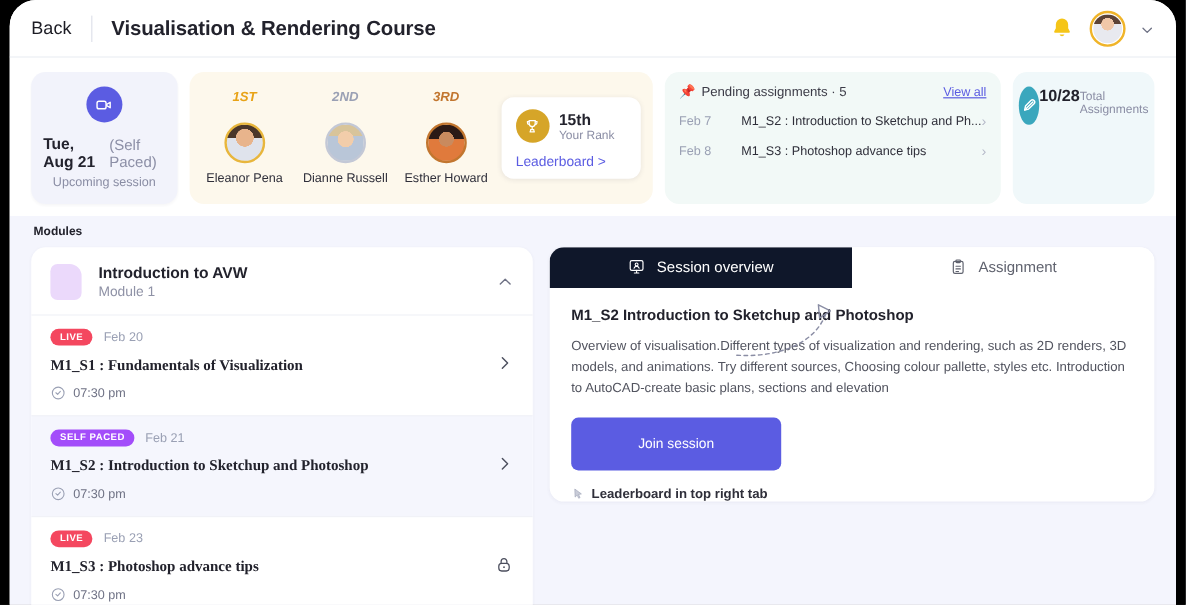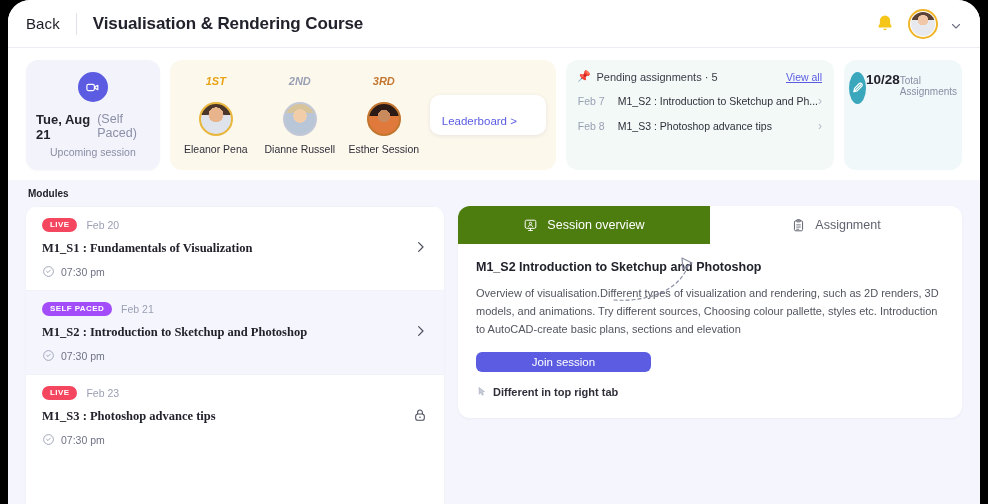--- a/index.html
+++ b/index.html
@@ -58,21 +58,21 @@
   .c-session {
     width: 165px; background: #f2f3fb; padding: 12px 10px 12px;
     display: flex; flex-direction: column; align-items: center; justify-content: center;
     box-shadow: 0 1px 2px rgba(40,40,80,.04);
   }
   .cam-circle {
     width: 30px; height: 30px; border-radius: 50%;
     background: #5b5ce2; display: flex; align-items: center; justify-content: center;
     margin-bottom: 10px;
   }
-  .sess-line { display: flex; align-items: flex-start; gap: 6px; }
+  .sess-line { display: flex; align-items: flex-end; gap: 6px; }
   .sess-date { font-size: 13px; font-weight: 700; color: #23232e; }
   .sess-paced { font-size: 12.5px; color: #8c8fa6; }
   .sess-sub { font-size: 10.5px; color: #8a8da4; margin-top: 4px; }
 
   
   .c-leader {
     flex: 1; background: #fdf8ec; display: flex; align-items: center;
     padding: 8px 10px 8px 4px; gap: 4px;
   }
   .winners { display: flex; flex: 1; justify-content: space-around; align-items: flex-start; }
@@ -120,21 +120,21 @@
   .pend-head { display: flex; align-items: center; }
   .pin { font-size: 11px; margin-right: 5px; }
   .pend-title { font-size: 11px; color: #3b3b47; }
   .view-all {
     margin-left: auto; font-size: 10.5px; color: #5b5ce2;
     text-decoration: underline; cursor: pointer;
   }
   .pend-row {
     display: flex; align-items: center; margin-top: 11px; font-size: 10.5px;
   }
-  .pend-date { color: #9aa0b4; width: 40px; flex: none; }
+  .pend-date { color: #9aa0b4; width: 52px; flex: none; }
   .pend-text { color: #2f2f3a; overflow: hidden; white-space: nowrap; }
   .pend-arrow { margin-left: auto; color: #b6bac9; font-size: 12px; }
 
   
   .c-total {
     width: 118px; background: #f0f8fa; padding: 12px 12px;
     display: flex; flex-direction: row; justify-content: center;
   }
   .tot-circle {
     width: 32px; height: 32px; border-radius: 50%; background: #3aa7bd;
@@ -196,29 +196,29 @@
   .detail-card {
     flex: 1; background: #fff; border-radius: 12px; overflow: hidden;
     height: 212px; box-shadow: 0 1px 3px rgba(50,50,90,.05);
     display: flex; flex-direction: column;
   }
   .tabs { display: flex; height: 38px; }
   .tab {
     flex: 1; display: flex; align-items: center; justify-content: center;
     gap: 9px; font-size: 12.5px; cursor: pointer;
   }
-  .tab.active { background: #4d7c0f; color: #fff; }
+  .tab.active { background: #0f172a; color: #fff; }
   .tab.idle { background: #fff; color: #60636f; }
   .detail-body { padding: 16px 18px 0 18px; }
   .d-title { font-size: 12.5px; font-weight: 700; color: #22222c; }
   .d-desc {
     font-size: 11px; color: #52545f; line-height: 1.62; margin-top: 11px;
   }
   .join-btn {
-    margin-top: 14px; width: 175px; height: 20px; border-radius: 6px;
+    margin-top: 14px; width: 175px; height: 44px; border-radius: 6px;
     background: #5b5ce2; color: #fff; font-size: 11.5px;
     display: flex; align-items: center; justify-content: center;
     border: none; cursor: pointer; font-family: inherit;
   }
   .note-row { display: flex; align-items: center; gap: 5px; margin-top: 14px; }
   .note-txt { font-size: 11px; font-weight: 700; color: #2f2f3a; }
   .arrow-svg { position: absolute; }
   .detail-wrap { position: relative; flex: 1; }
 </style>
 </head>
@@ -272,25 +272,38 @@
           <div class="w-name">Eleanor Pena</div>
         </div>
         <div class="winner">
           <div class="rank-lbl r2">2ND</div>
           <div class="w-ava w2"></div>
           <div class="w-name">Dianne Russell</div>
         </div>
         <div class="winner">
           <div class="rank-lbl r3">3RD</div>
           <div class="w-ava w3"></div>
-          <div class="w-name">Esther Session</div>
+          <div class="w-name">Esther Howard</div>
         </div>
       </div>
 
       <div class="c-rank">
+        <div class="rank-top">
+          <div class="trophy-circle">
+            <svg viewBox="0 0 24 24" width="15" height="15">
+                <path d="M8 4h8v4a4 4 0 0 1-8 0z" fill="none" stroke="#fff" stroke-width="1.7"></path>
+                <path d="M8 5.4H5.6v1.2A2.6 2.6 0 0 0 8.2 9.2M16 5.4h2.4v1.2a2.6 2.6 0 0 1-2.6 2.6" fill="none" stroke="#fff" stroke-width="1.5"></path>
+                <path d="M12 12v4M9 19h6M10 16h4l.6 3h-5.2z" fill="none" stroke="#fff" stroke-width="1.6" stroke-linecap="round"></path>
+              </svg>
+          </div>
+          <div>
+            <div class="rank-num">15th</div>
+            <div class="rank-sub">Your Rank</div>
+          </div>
+        </div>
         <div class="rank-link">Leaderboard &gt;</div>
       </div>
     </div>
 
     <div class="card c-pending">
       <div class="pend-head">
         <span class="pin">📌</span>
         <span class="pend-title">Pending assignments · 5</span>
         <span class="view-all">View all</span>
       </div>
@@ -317,20 +330,32 @@
       <div class="tot-sub">Total Assignments</div>
     </div>
   </div>
 
   <div class="body-area">
     <div class="modules-label">Modules</div>
 
     <div class="panes">
 
       <div class="module-card">
+        <div class="module-head">
+          <div class="mod-ico"></div>
+          <div>
+            <div class="mod-title">Introduction to AVW</div>
+            <div class="mod-sub">Module 1</div>
+          </div>
+          <span class="chev-up">
+            <svg viewBox="0 0 24 24" width="14" height="14">
+                <path d="M5 15l7-7 7 7" stroke="#6f7285" stroke-width="2" fill="none" stroke-linecap="round" stroke-linejoin="round"></path>
+              </svg>
+          </span>
+        </div>
 
         <div class="lesson">
           <div class="l-top">
             <span class="tag tag-live">LIVE</span>
             <span class="l-date">Feb 20</span>
           </div>
           <div class="l-title">M1_S1 : Fundamentals of Visualization</div>
           <div class="l-time">
             <svg viewBox="0 0 24 24" width="13" height="13">
                 <circle cx="12" cy="12" r="9" fill="none" stroke="#9aa0b4" stroke-width="1.7"></circle>
@@ -411,21 +436,21 @@
 
         <div class="detail-wrap">
           <div class="detail-body">
             <div class="d-title">M1_S2  Introduction to Sketchup and Photoshop</div>
             <div class="d-desc">Overview of visualisation.Different types of visualization and rendering, such as 2D renders, 3D models, and animations. Try different sources, Choosing colour pallette, styles etc. Introduction to AutoCAD-create basic plans, sections and elevation</div>
             <button class="join-btn">Join session</button>
             <div class="note-row">
               <svg viewBox="0 0 24 24" width="12" height="12">
                   <path d="M6 3l11 8.2-4.8.9 2.6 5.2-2.3 1.1-2.6-5.2-3.4 3.3z" fill="#c9ccd8" stroke="#9aa0b4" stroke-width="1"></path>
                 </svg>
-              <span class="note-txt">Different in top right tab</span>
+              <span class="note-txt">Leaderboard in top right tab</span>
             </div>
           </div>
 
           <svg class="arrow-svg" style="left:148px; top:10px;" width="110" height="60" viewBox="0 0 110 60">
             <path d="M8 46 C 40 48, 72 38, 82 12" fill="none" stroke="#8a8da4" stroke-width="1.2" stroke-dasharray="3 3" stroke-linecap="round"></path>
             <path d="M76 4 L86 9 L77 15 Z" fill="none" stroke="#8a8da4" stroke-width="1.2" stroke-linejoin="round"></path>
           </svg>
         </div>
       </div>
 

